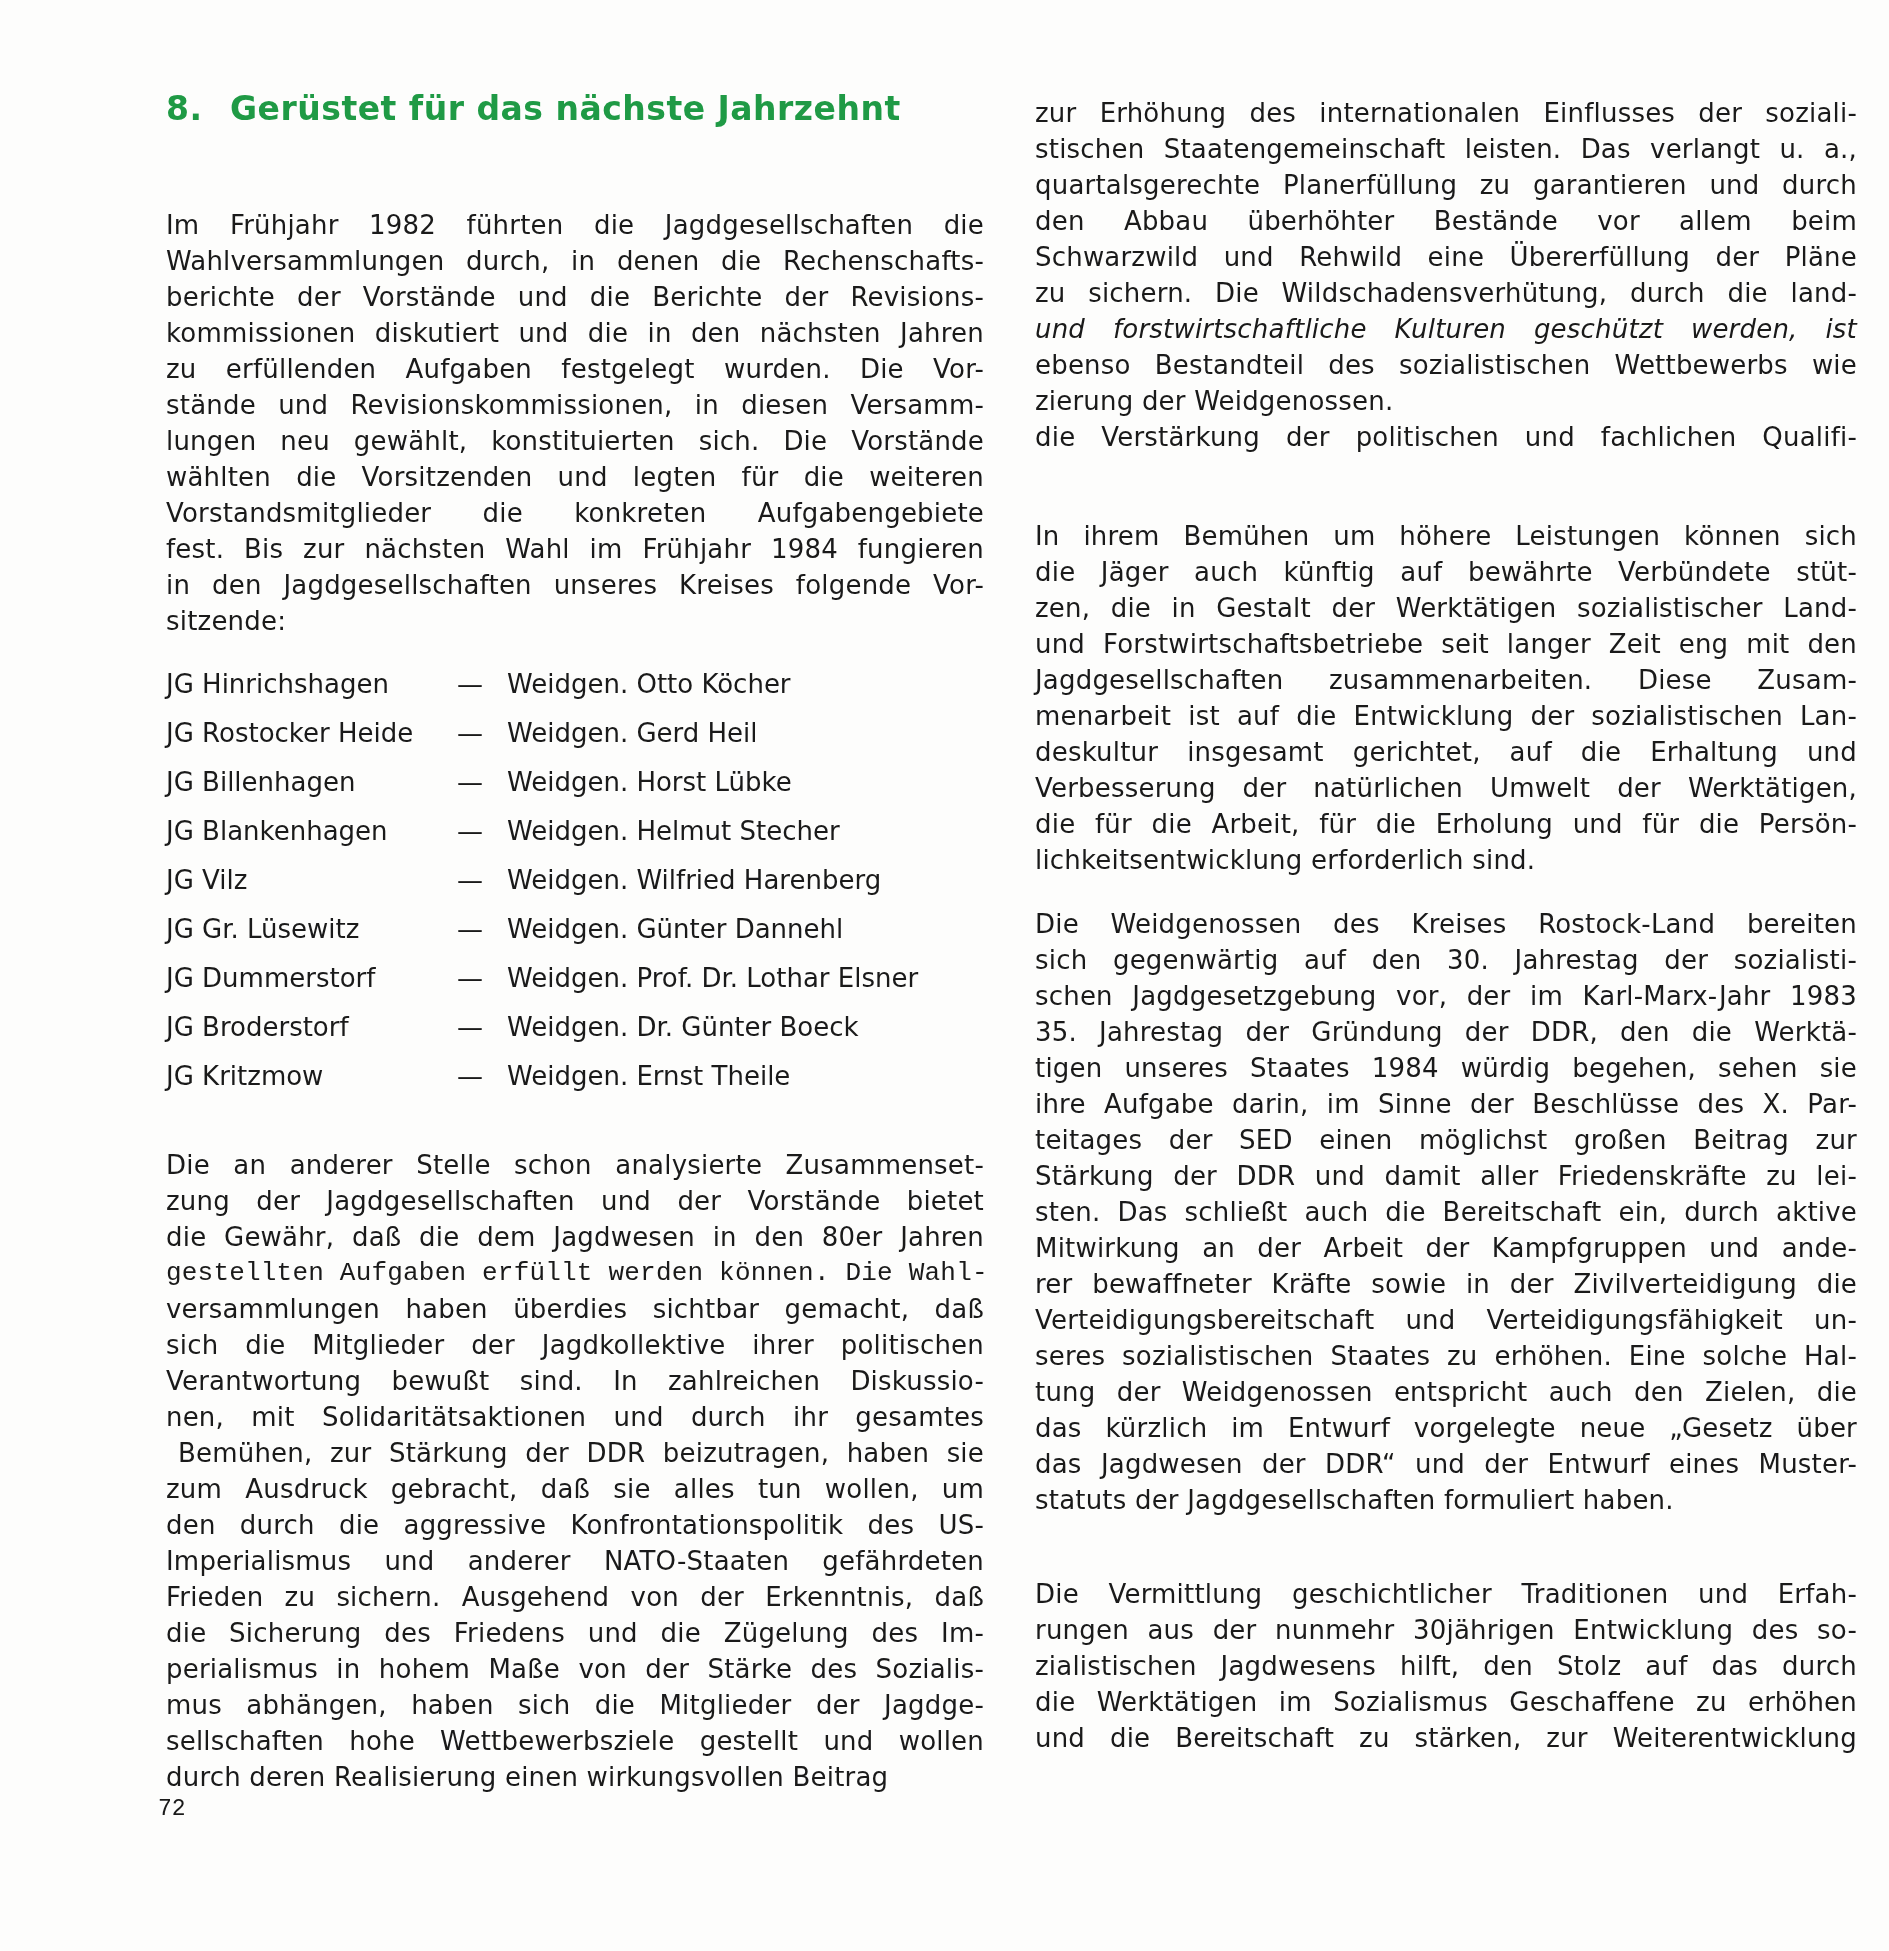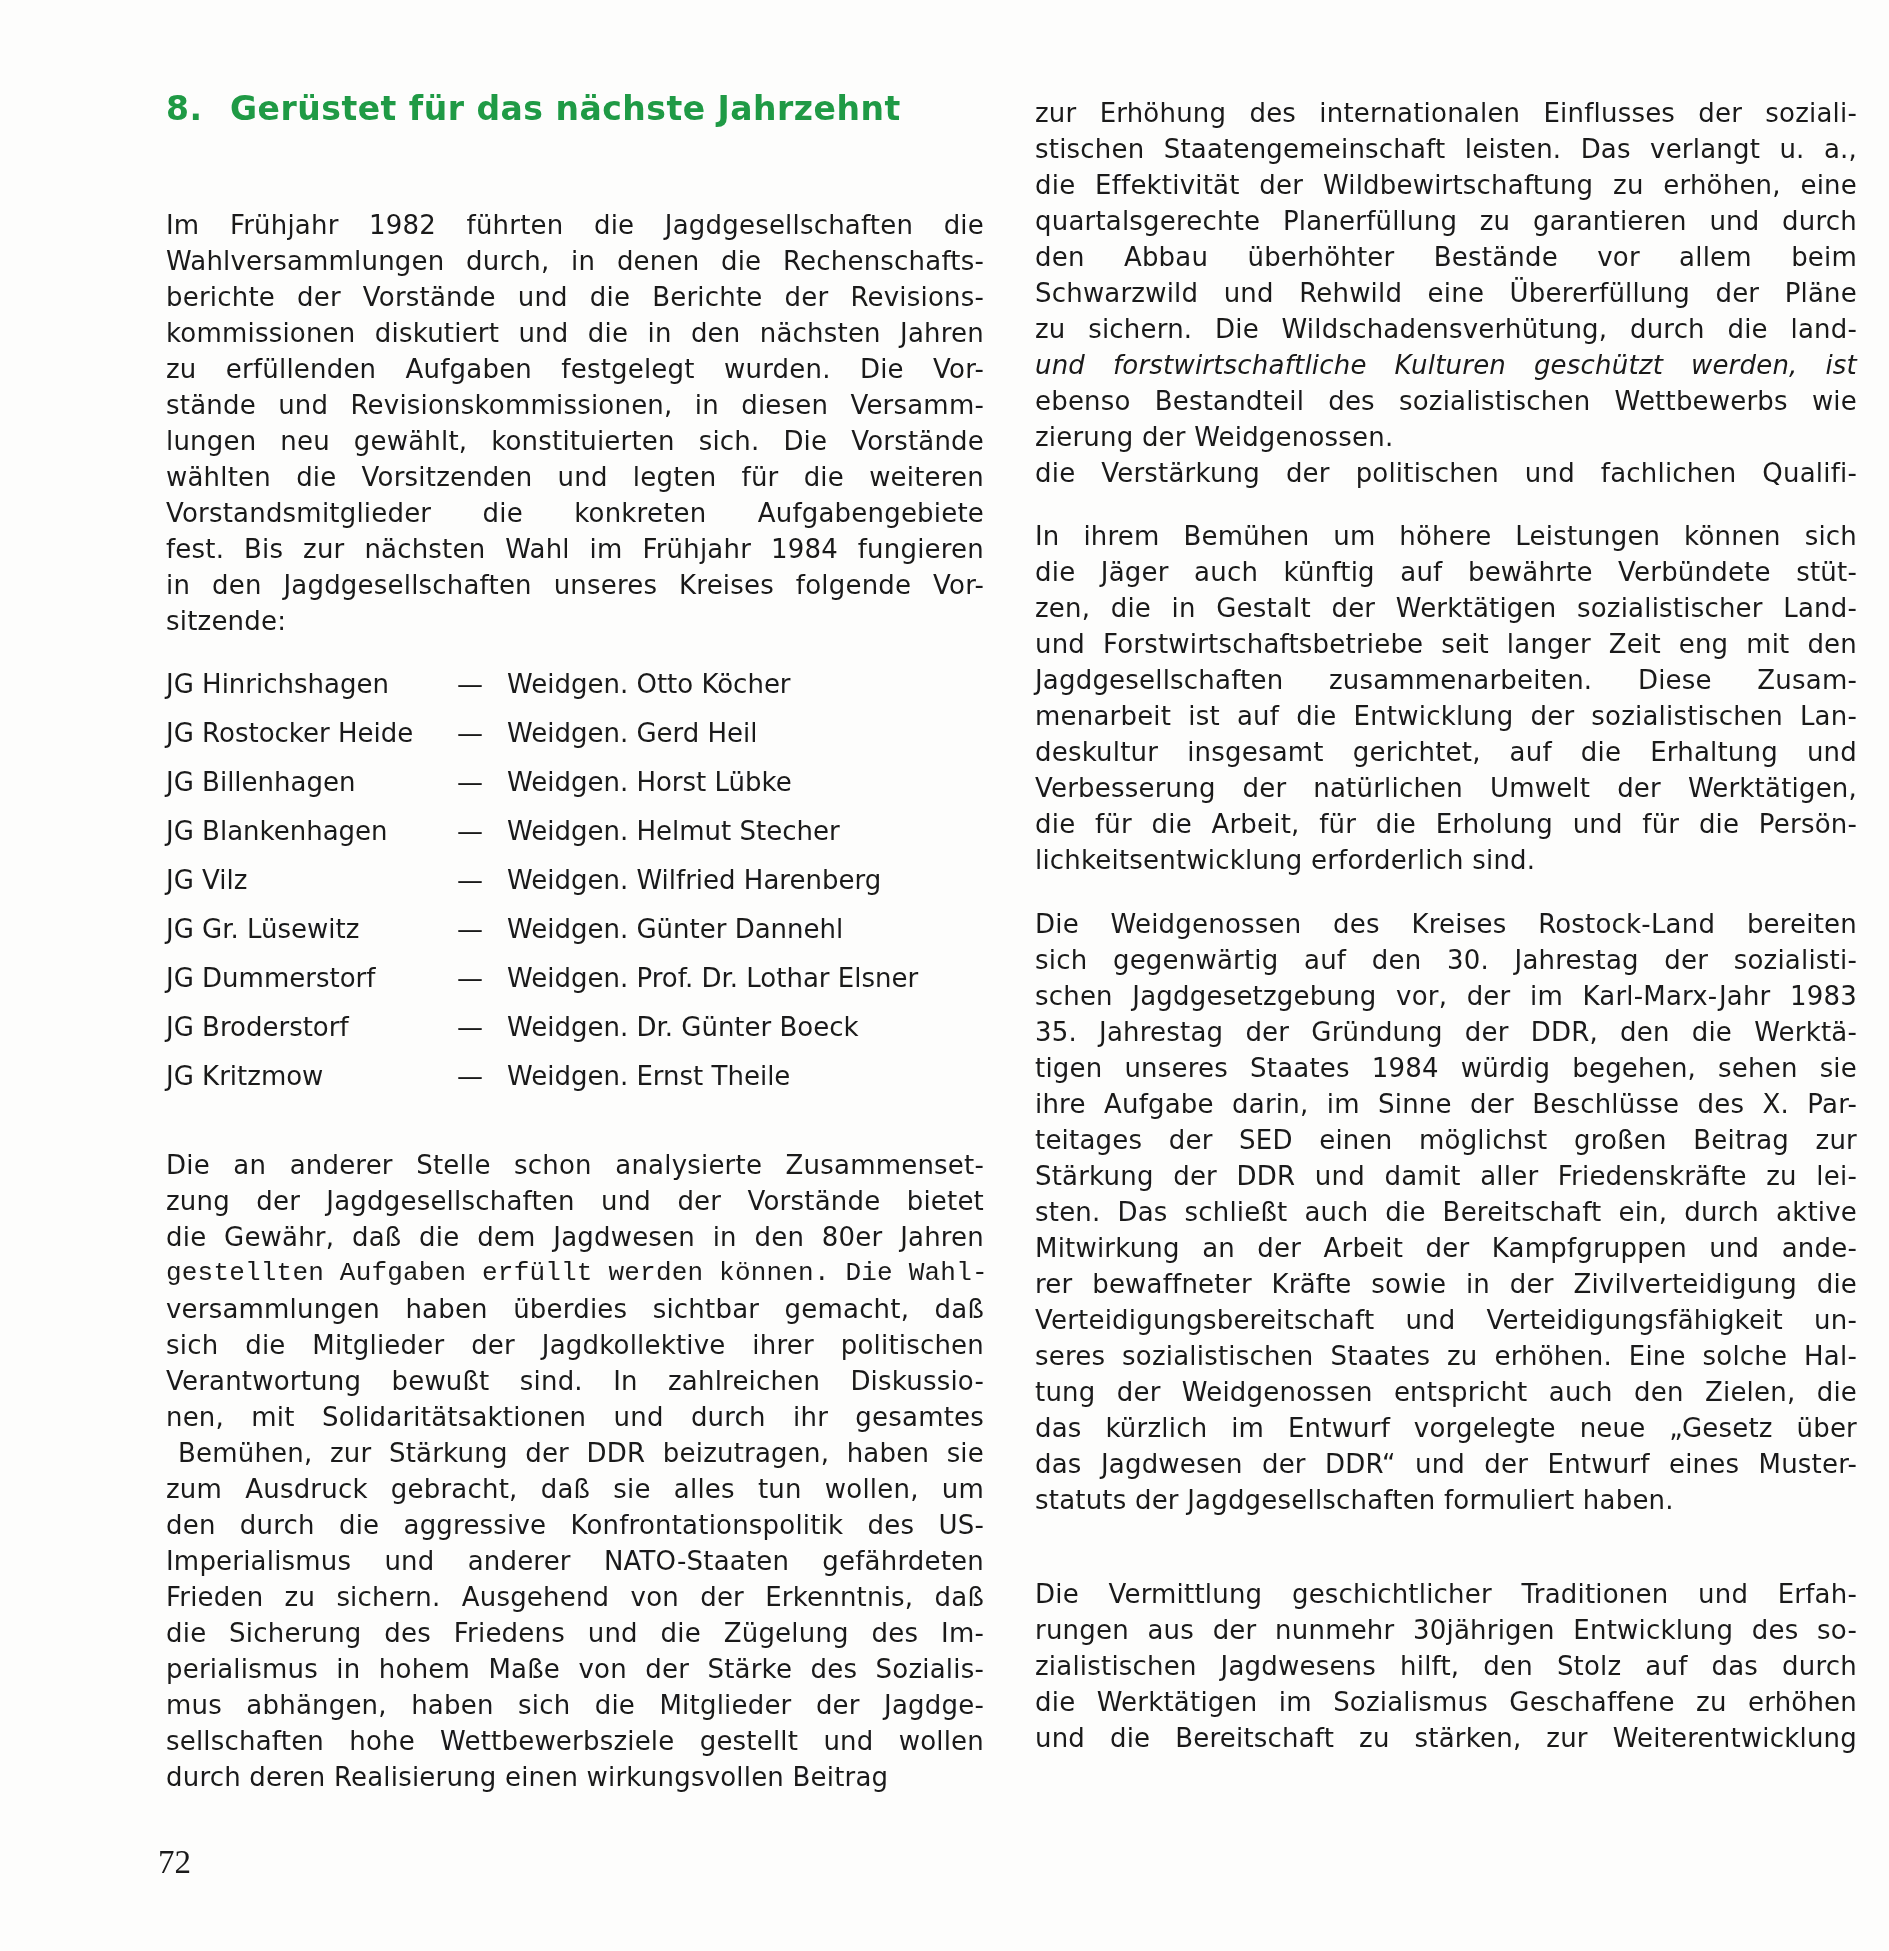--- a/index.html
+++ b/index.html
@@ -36,22 +36,22 @@
   .para { position: absolute; }
   .roster { position: absolute; left: 166px; top: 666px; }
   .roster-row {
     position: relative; height: 49px;
     font-size: 26px; line-height: 36px; white-space: nowrap;
   }
   .roster-row .club { position: absolute; left: 0; }
   .roster-row .dash { position: absolute; left: 291px; }
   .roster-row .chair { position: absolute; left: 341px; }
   .page-number {
-    position: absolute; left: 158px; top: 1844px;
-    font-size: 33px; font-family: Liberation Serif, serif;
+    position: absolute; left: 158px; top: 1796px;
+    font-size: 23px; font-family: Liberation Mono, monospace;
   }
 </style>
 </head>
 <body>
 
 <div class="heading">
   <span class="num">8.</span><span>Gerüstet für das nächste Jahrzehnt</span>
 </div>
 
 <div class="para col col-left" style="top:207px;">
@@ -134,21 +134,20 @@
     <span class="line" style="height: 36px; line-height: 36px;">die Sicherung des Friedens und die Zügelung des Im-</span>
     <span class="line" style="height: 36px; line-height: 36px;">perialismus in hohem Maße von der Stärke des Sozialis-</span>
     <span class="line" style="height: 36px; line-height: 36px;">mus abhängen, haben sich die Mitglieder der Jagdge-</span>
     <span class="line" style="height: 36px; line-height: 36px;">sellschaften hohe Wettbewerbsziele gestellt und wollen</span>
     <span class="line last" style="height: 36px; line-height: 36px;">durch deren Realisierung einen wirkungsvollen Beitrag</span>
   </div>
 
 <div class="para col col-right" style="top:95px;">
     <span class="line" style="height: 36px; line-height: 36px;">zur Erhöhung des internationalen Einflusses der soziali-</span>
     <span class="line" style="height: 36px; line-height: 36px;">stischen Staatengemeinschaft leisten. Das verlangt u. a.,</span>
-    <span class="line" style="height: 36px; line-height: 36px;">die Effektivität der Wildbewirtschaftung zu erhöhen, eine</span>
     <span class="line" style="height: 36px; line-height: 36px;">quartalsgerechte Planerfüllung zu garantieren und durch</span>
     <span class="line" style="height: 36px; line-height: 36px;">den Abbau überhöhter Bestände vor allem beim</span>
     <span class="line" style="height: 36px; line-height: 36px;">Schwarzwild und Rehwild eine Übererfüllung der Pläne</span>
     <span class="line" style="height: 36px; line-height: 36px;">zu sichern. Die Wildschadensverhütung, durch die land-</span>
     <span class="line" style="height: 36px; line-height: 36px; font-style: italic;">und forstwirtschaftliche Kulturen geschützt werden, ist</span>
     <span class="line" style="height: 36px; line-height: 36px;">ebenso Bestandteil des sozialistischen Wettbewerbs wie</span>
     <span class="line last" style="height: 36px; line-height: 36px;">zierung der Weidgenossen.</span>
     <span class="line" style="height: 36px; line-height: 36px;">die Verstärkung der politischen und fachlichen Qualifi-</span>
   </div>
 <div class="para col col-right" style="top:518px;">

